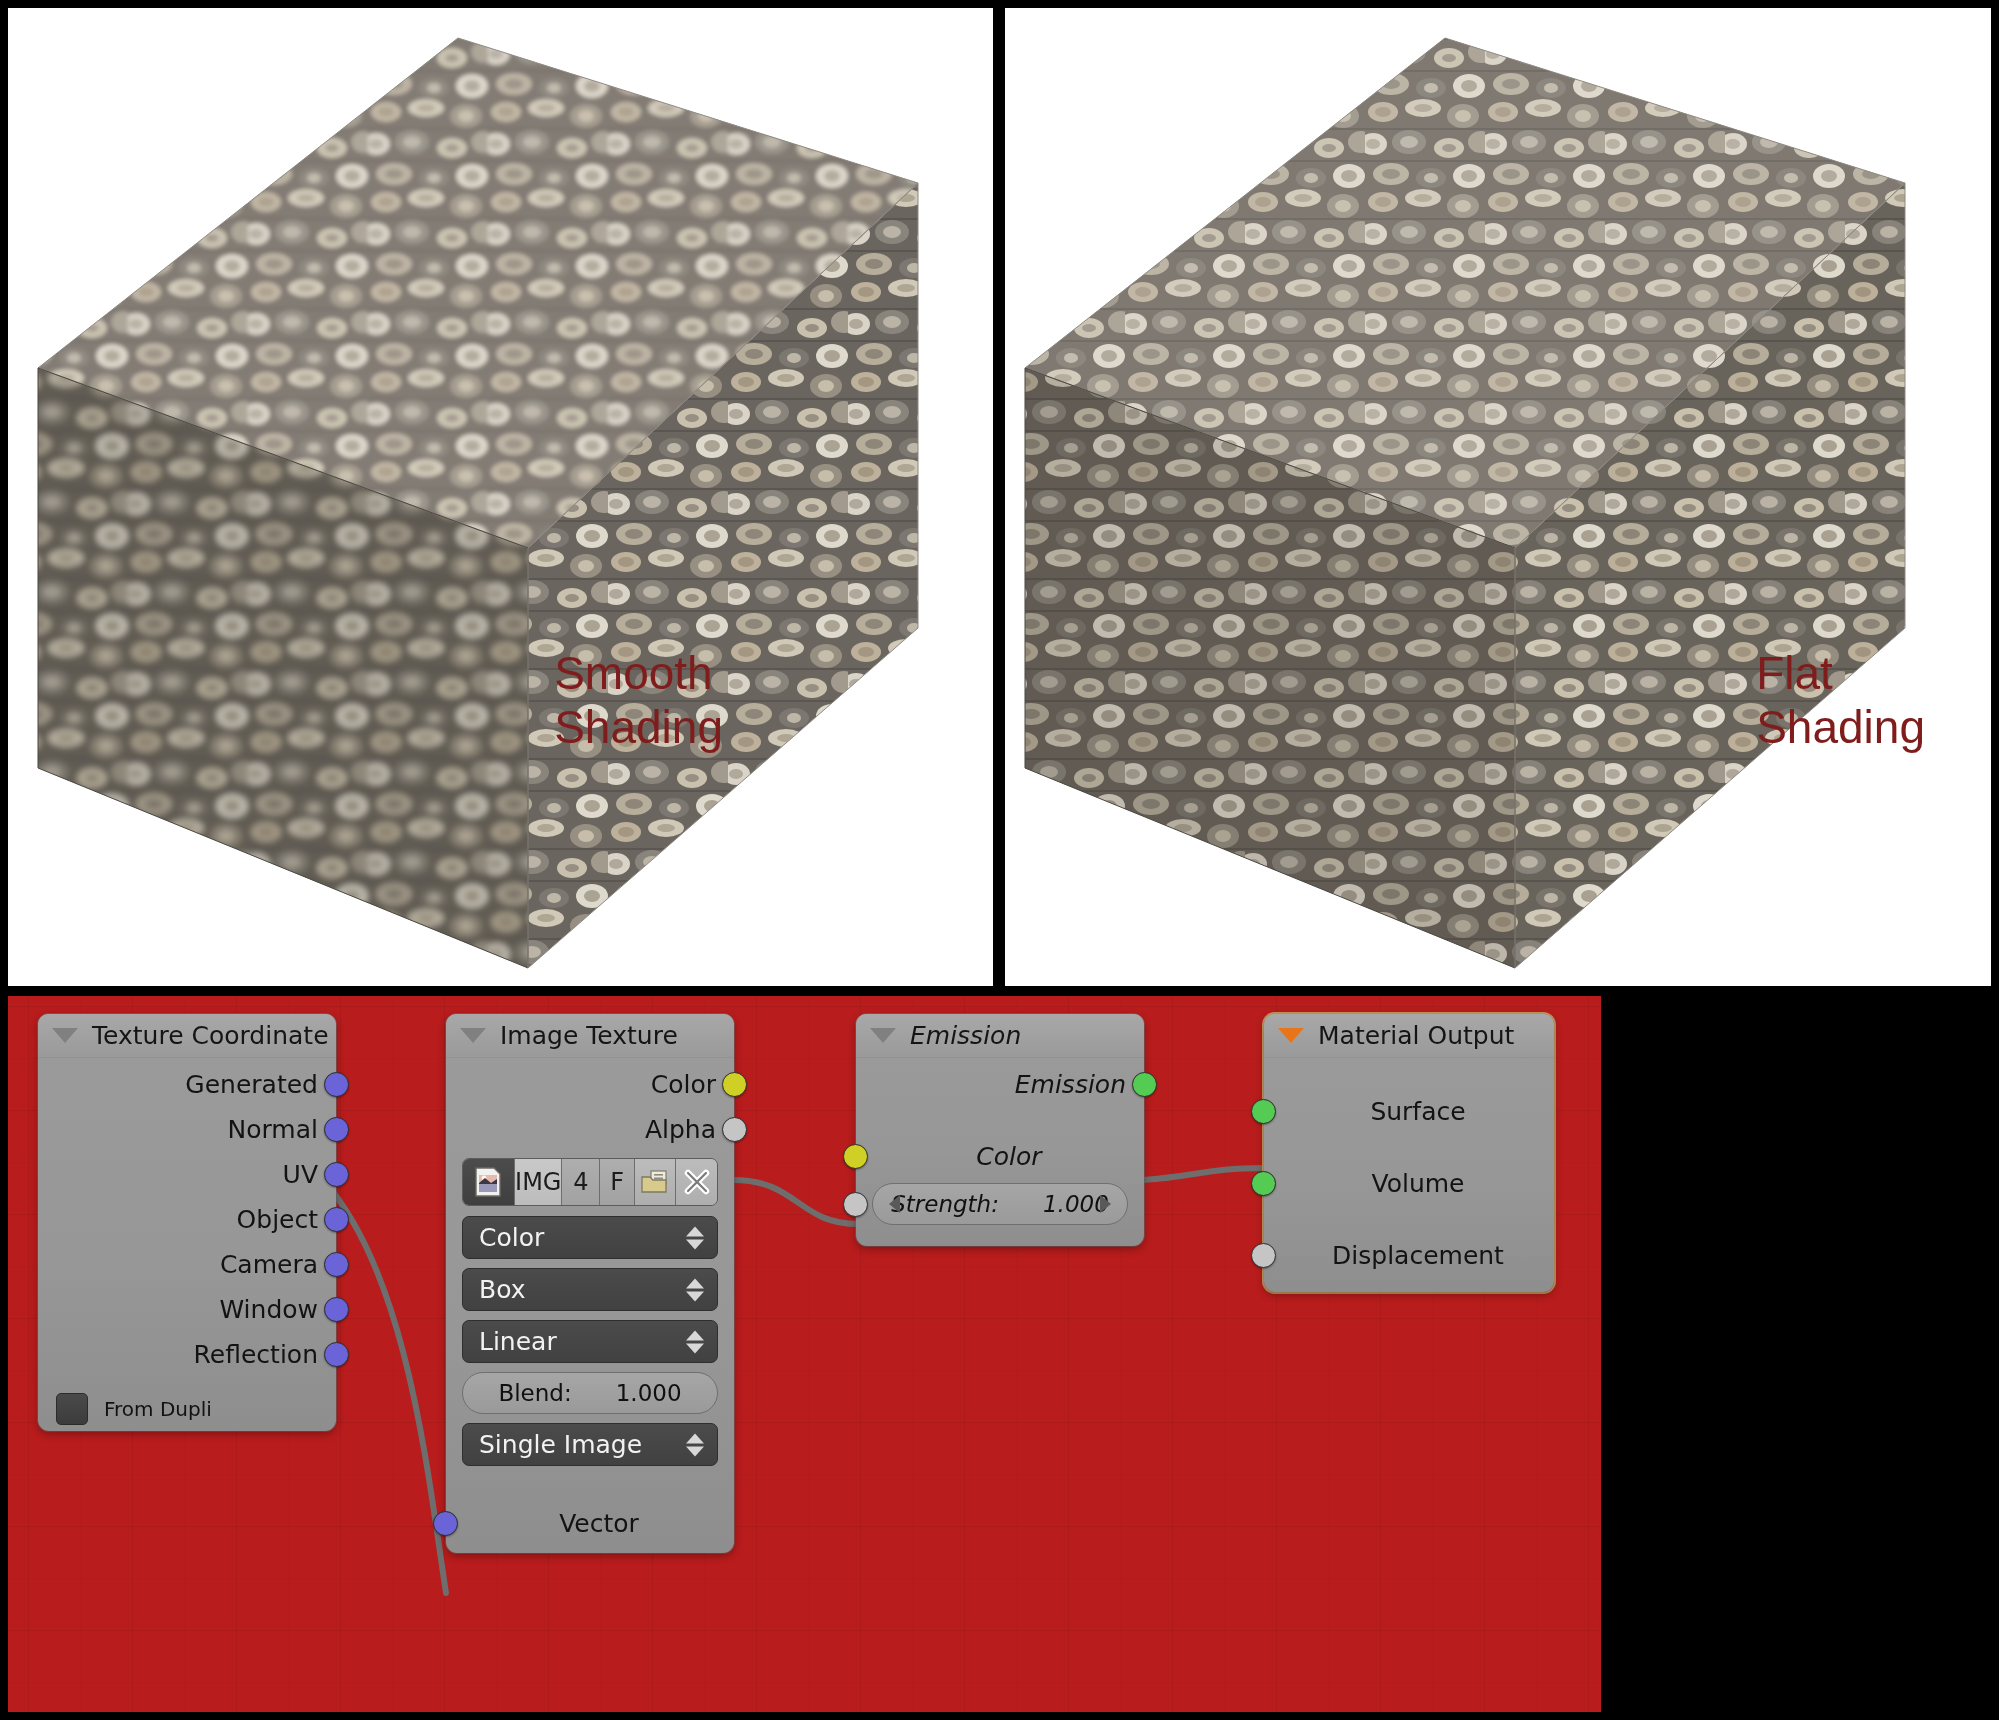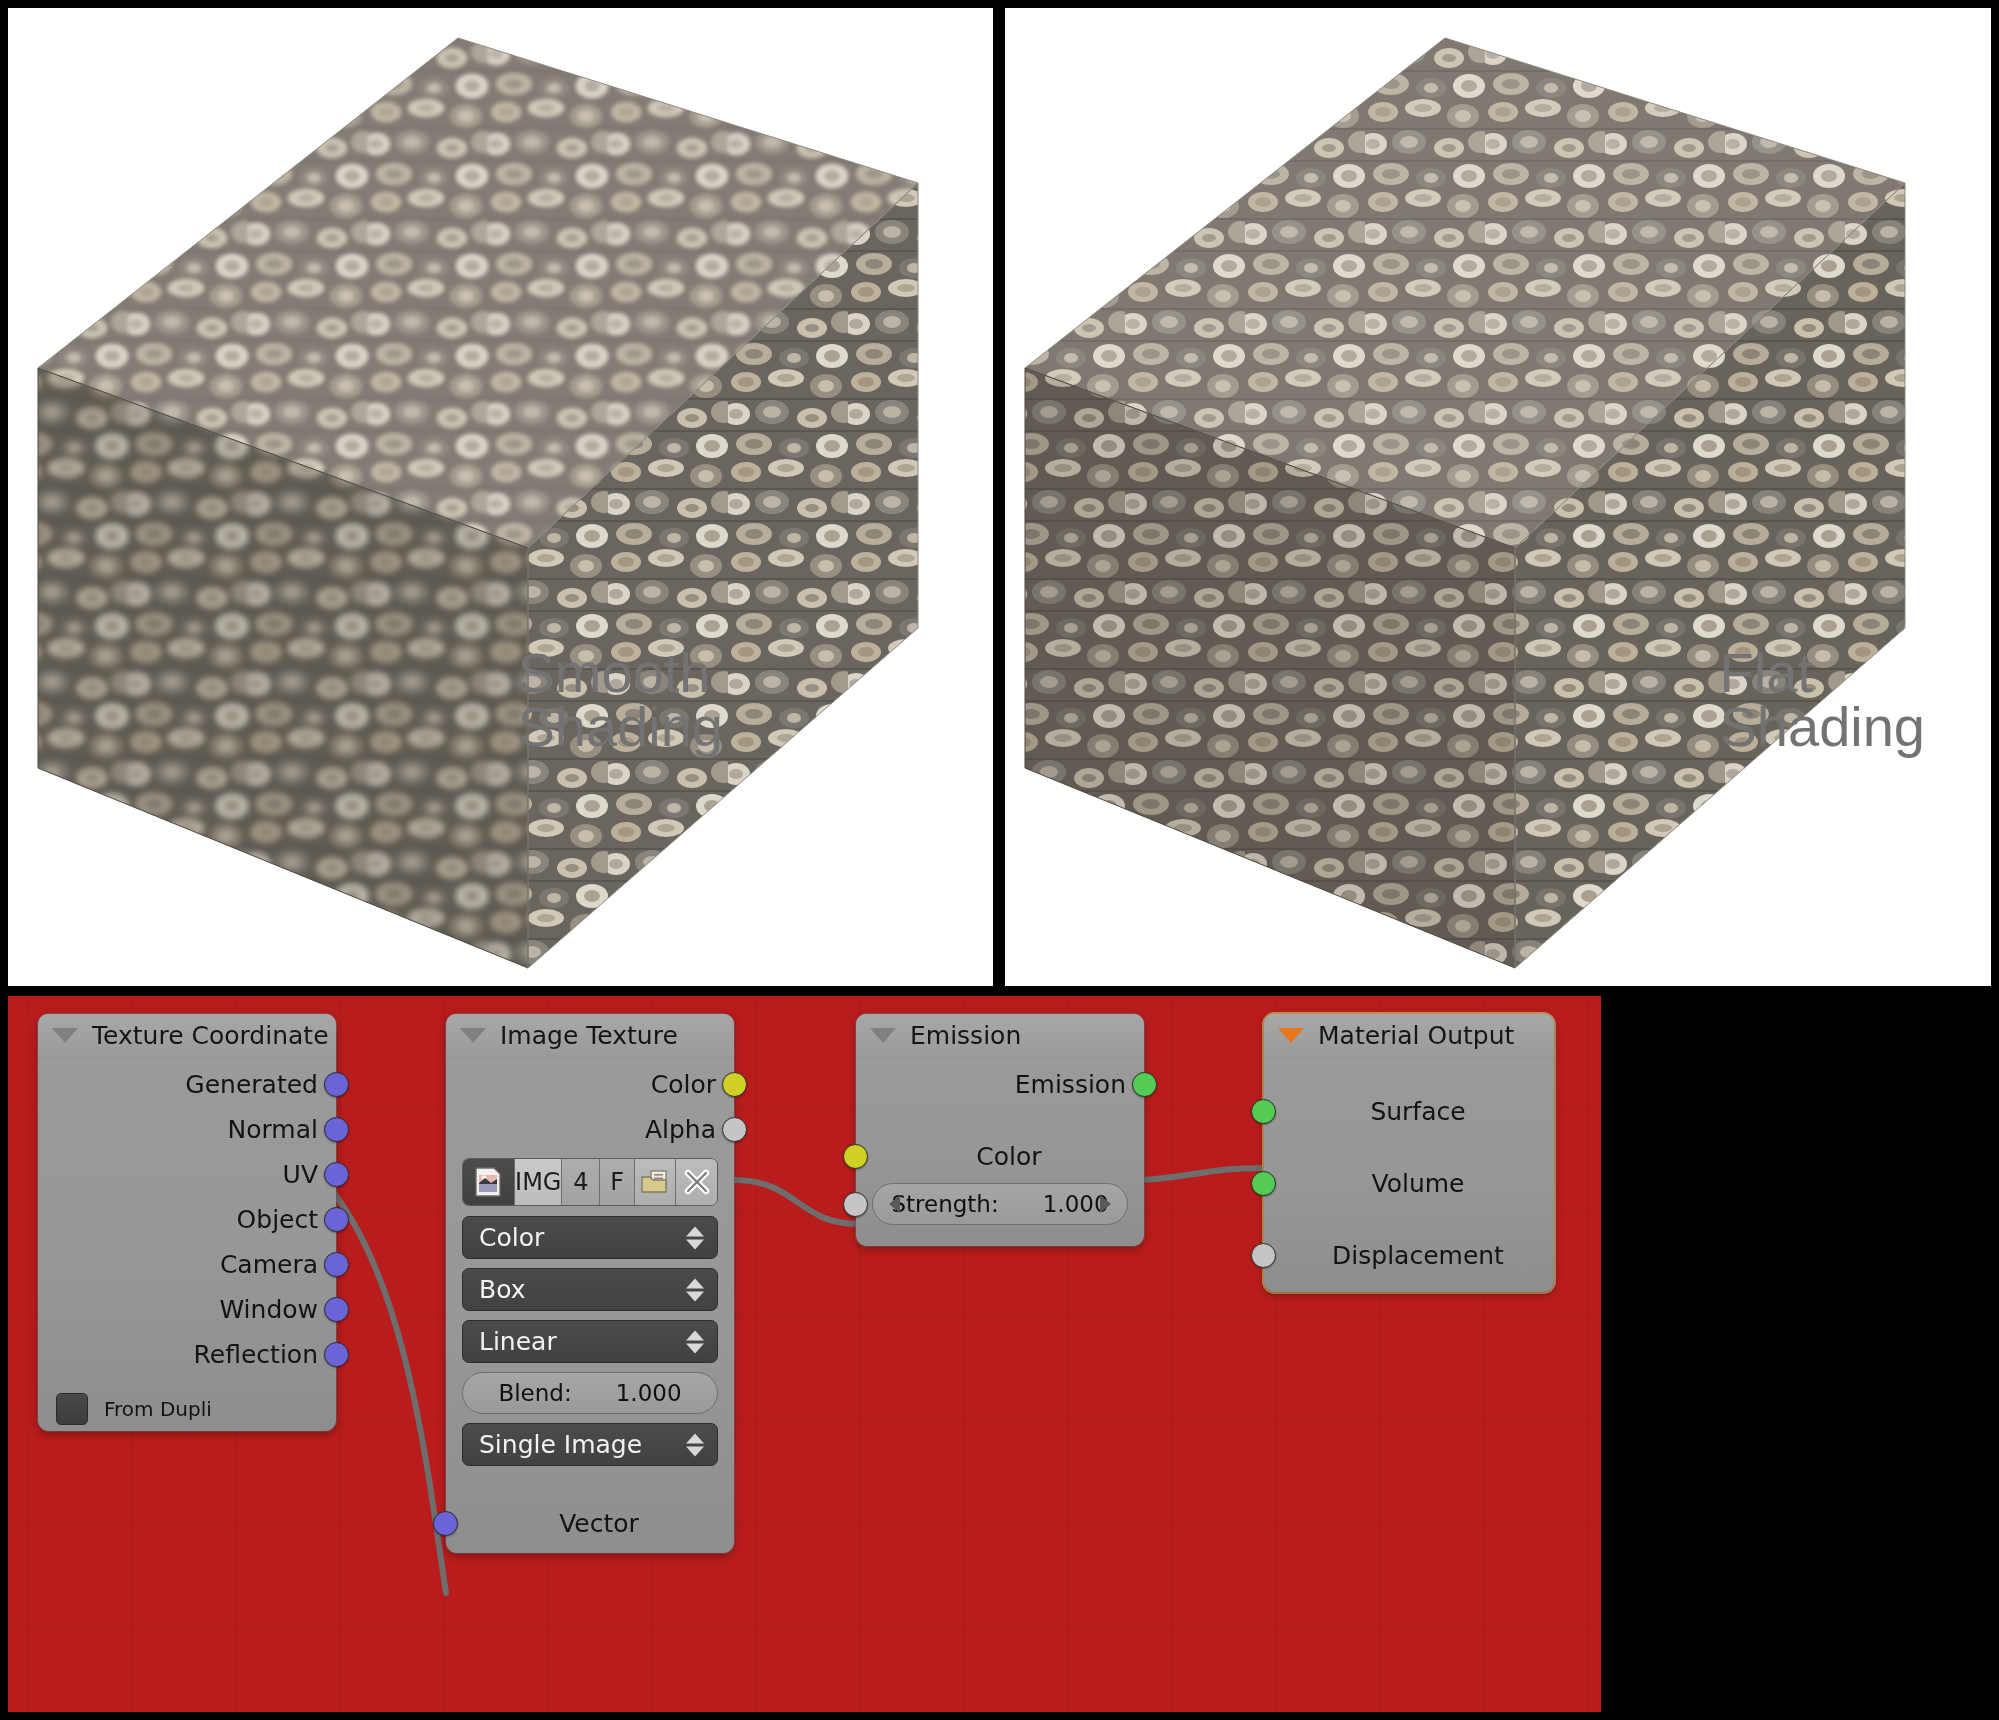--- a/index.html
+++ b/index.html
@@ -15,22 +15,22 @@
   .viewport {
     position: absolute;
     background: #ffffff;
     overflow: hidden;
   }
   #vp-left  { left: 8px;   top: 8px; width: 985px;  height: 978px; }
   #vp-right { left: 1005px; top: 8px; width: 986px;  height: 978px; }
 
   .shading-label {
     position: absolute;
-    color: #737373;
-    font-size: 56px;
+    color: #7f1d1d;
+    font-size: 46px;
     line-height: 54px;
     font-family: "Liberation Sans", sans-serif;
     font-weight: 400;
     letter-spacing: 0px;
     white-space: pre-line;
     text-align: left;
   }
   #label-smooth { right: 270px; bottom: 232px; }
   #label-flat   { right: 66px;  bottom: 232px; }
 
@@ -454,21 +454,21 @@
           </div>
         </div>
 
         <div class="sock-row in" style="height:60px;">
           <span class="socket left sock-vector"></span>
           <span class="sock-label">Vector</span>
         </div>
       </div>
     </div>
 
-    <div class="node" id="node-emission" style="left:848px; top:18px; width:288px;">
+    <div class="node" id="node-emission" style="left:848px; top:18px; width:288px;font-style:italic;">
       <div class="node-header">
         <div class="collapse-tri"></div>
         <div class="node-title">Emission</div>
       </div>
       <div class="node-body">
         <div class="sock-row out">
           <span class="sock-label">Emission</span>
           <span class="socket right sock-shader"></span>
         </div>
         <div class="sock-row in">

